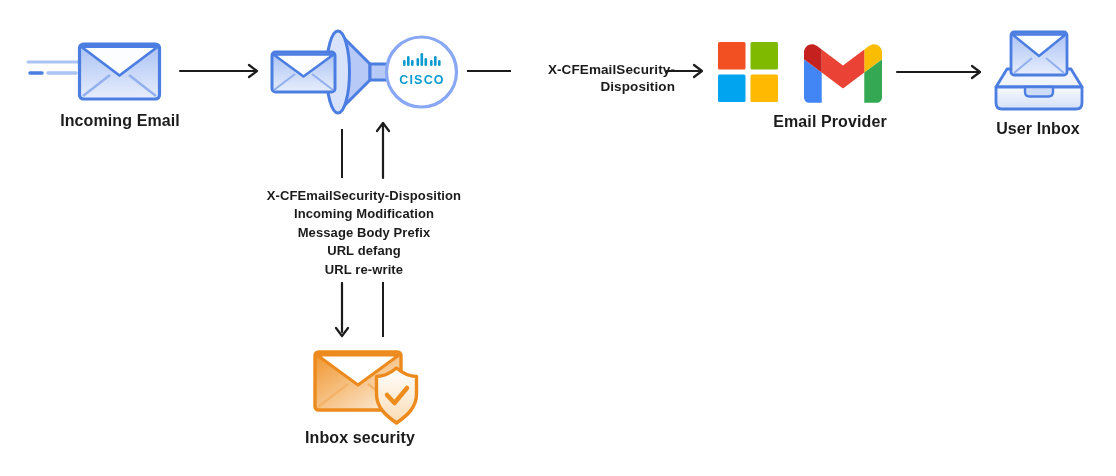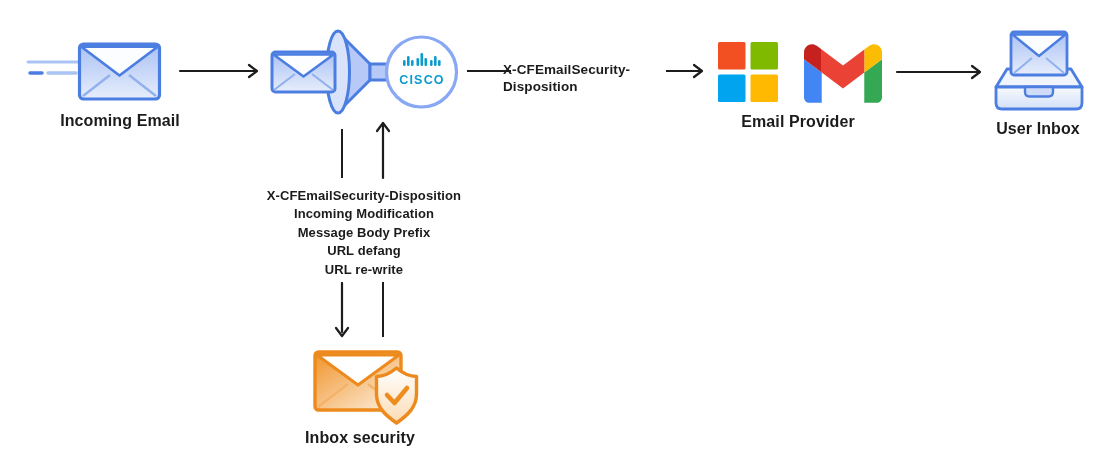--- a/index.html
+++ b/index.html
@@ -6,21 +6,21 @@
   html,body { background:#ffffff; }
   body { font-family:"Liberation Sans", sans-serif; }
   .canvas { position:relative; width:1116px; height:476px; background:#ffffff; overflow:hidden; }
   .abs { position:absolute; }
   .node-label {
     position:absolute; font-weight:700; font-size:16px; color:#1b1b1b;
     text-align:center; letter-spacing:.1px;
   }
   .edge-label {
     position:absolute; font-weight:700; font-size:13.5px; color:#1b1b1b;
-    text-align:left; line-height:17px; letter-spacing:.1px;
+    text-align:right; line-height:17px; letter-spacing:.1px;
   }
   .edge-label span { display:block; }
   .feedback-list {
     position:absolute; font-weight:700; font-size:13px; color:#1b1b1b;
     text-align:center; line-height:18.4px; letter-spacing:.1px;
   }
   .vline { position:absolute; width:2px; background:#1c1c1c; }
   .hline { position:absolute; height:2px; background:#1c1c1c; }
   svg.arrow line, svg.arrow polyline {
     stroke:#1c1c1c; stroke-width:2.2; fill:none;
@@ -105,21 +105,21 @@
     <rect x="0" y="32.5" width="27.5" height="27.5" rx="1.5" fill="#00a4ef"></rect>
     <rect x="32.5" y="32.5" width="27.5" height="27.5" rx="1.5" fill="#ffb900"></rect>
   </svg>
   <svg class="abs" style="left:804px;top:44px" width="78" height="59" viewBox="0 0 88 66">
     <path fill="#4285f4" d="M6 66h14V32L0 17v43c0 3.3 2.7 6 6 6z"></path>
     <path fill="#34a853" d="M68 66h14c3.3 0 6-2.7 6-6V17L68 32z"></path>
     <path fill="#fbbc04" d="M68 6v26l20-15v-8c0-7.4-8.5-11.6-14.4-7.2z"></path>
     <path fill="#ea4335" d="M20 32V6l24 18L68 6v26L44 50z"></path>
     <path fill="#c5221f" d="M0 9v8l20 15V6L14.4 1.8C8.5-2.6 0 1.6 0 9z"></path>
   </svg>
-  <div class="node-label" style="left:718px;top:113px;width:160px">Email Provider</div>
+  <div class="node-label" style="left:750px;top:113px;width:160px">Email Provider</div>
 
   <svg class="arrow abs" style="left:895px;top:63px" width="90" height="18" viewBox="0 0 90 18">
     <line x1="2" y1="9" x2="84" y2="9"></line>
       <polyline points="77,3 85,9 77,15"></polyline>
   </svg>
 
   <svg class="abs" style="left:984px;top:30px" width="110" height="84" viewBox="0 0 110 84">
     <defs>
       <linearGradient id="ig1" x1="0" y1="0" x2="0" y2="1">
         <stop offset="0" stop-color="#a9c1f4"></stop>

